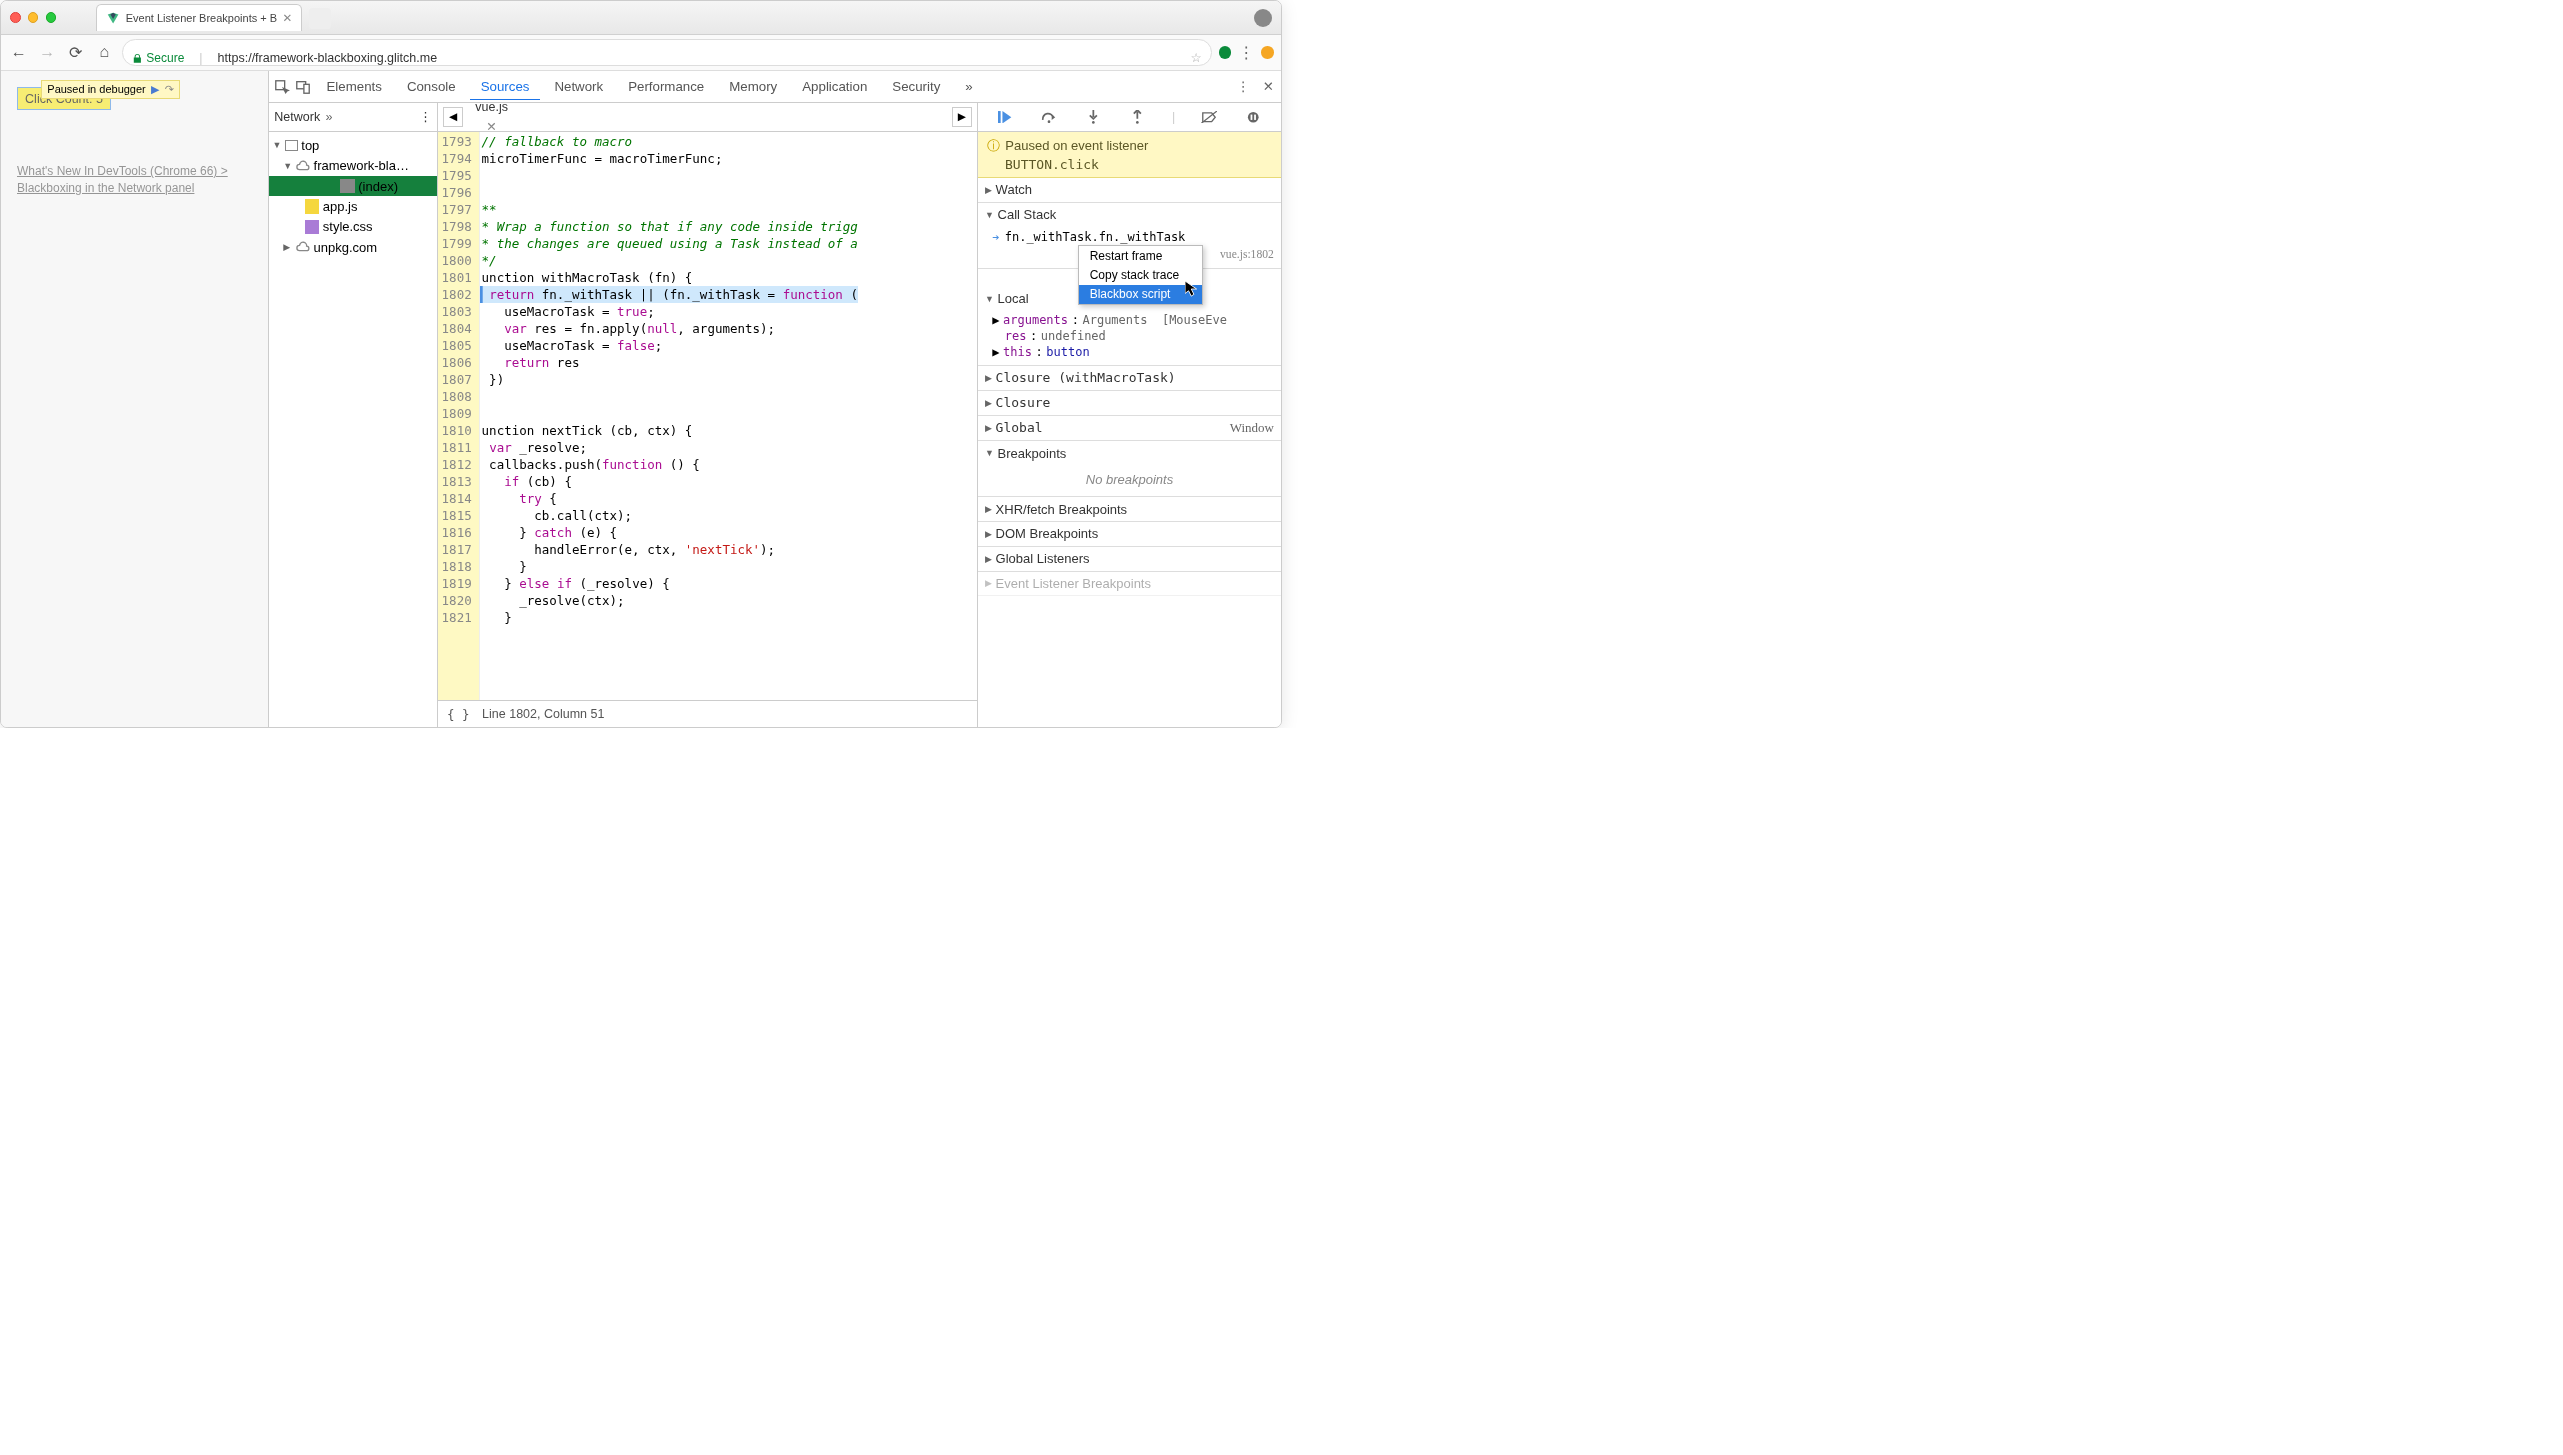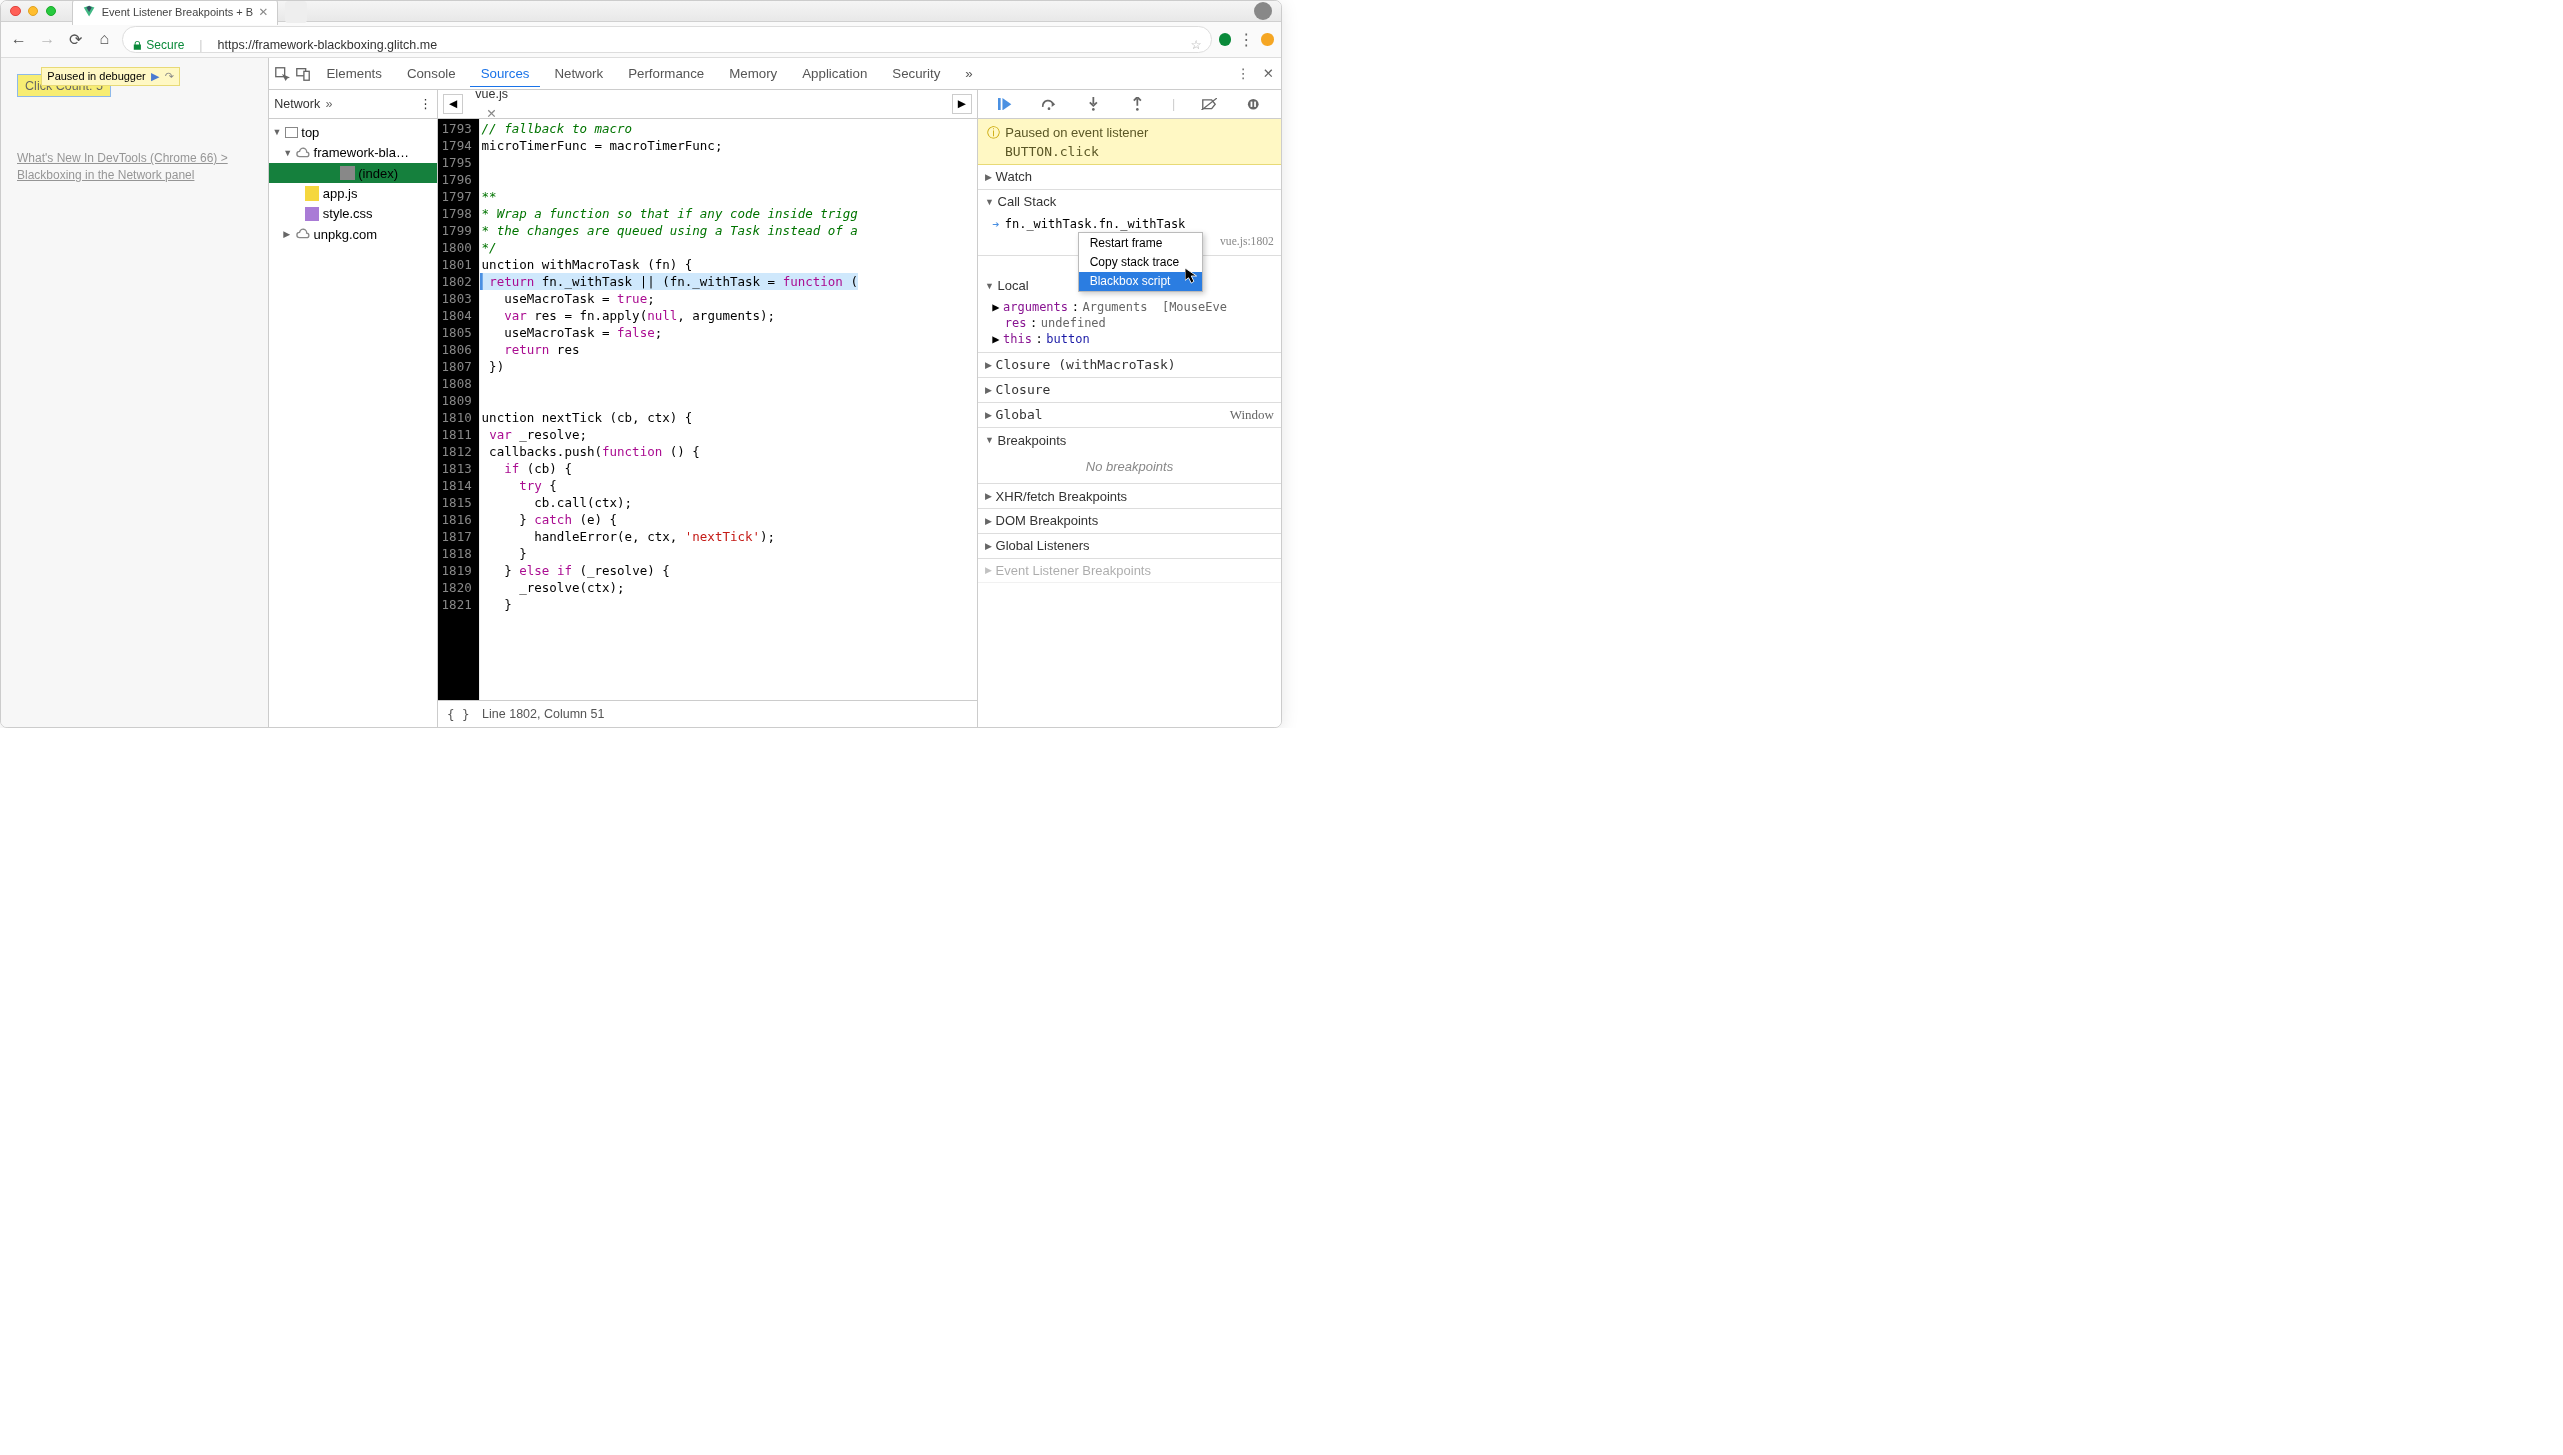--- a/index.html
+++ b/index.html
@@ -1,20 +1,20 @@
 <!DOCTYPE html>
 <html style="font-size:14.2px"><head>
 <meta charset="utf-8">
 <style>
 * { box-sizing: border-box; margin: 0; padding: 0; }
 body { font-family: -apple-system, BlinkMacSystemFont, "Segoe UI", Helvetica, Arial, sans-serif; background: #fff; overflow: hidden; }
 .browser-window { width: 1282px; height: 728px; border: 0.9px solid #ccc; border-radius: 7.1px; background: #fff; overflow: hidden; display: flex; flex-direction: column; box-shadow: 0 3.6px 18px rgba(0,0,0,0.1); }
 
 
-.titlebar { height: 21px; background: linear-gradient(#f5f5f5,#e8e8e8); display: flex; align-items: center; padding: 0 9px; border-bottom: 0.9px solid #d0d0d0; position: relative; }
+.titlebar { height: 34px; background: linear-gradient(#f5f5f5,#e8e8e8); display: flex; align-items: center; padding: 0 9px; border-bottom: 0.9px solid #d0d0d0; position: relative; gap: 24px; }
 .traffic-lights { display: flex; gap: 7.1px; }
 .tl { width: 10.7px; height: 10.7px; border-radius: 50%; }
 .tl.red { background: #ff5f56; border: 0.9px solid #e0443e; }
 .tl.yellow { background: #ffbd2e; border: 0.9px solid #dea123; }
 .tl.green { background: #27c93f; border: 0.9px solid #1aab29; }
 .tabs { display: flex; margin-left: 16px; }
 .tab { display: flex; align-items: center; gap: 5.3px; background: #fff; border: 0.9px solid #ccc; border-bottom: none; border-radius: 5.3px 5.3px 0 0; padding: 4.4px 9px; font-size: 11px; color: #444; margin-right: 3.6px; height: 27px; align-self: flex-end; }
 .tab .favicon { width:14.2px; height:14.2px; }
 .tab .tab-close { color: #888; font-size: 11.6px; }
 .newtab { width: 21.4px; height: 21.4px; background: #eee; border-radius: 3.6px; margin-left: 3.6px; align-self: flex-end; margin-bottom: 1.8px; }
@@ -71,21 +71,21 @@
 .frame-icon { width:12.5px; height:10.7px; border:1.3px solid #888; }
 
 
 .editor-col { flex:1; display:flex; flex-direction:column; border-right:0.9px solid #ccc; min-width:0; }
 .editor-tabs { height: 28.5px; display:flex; align-items:center; border-bottom:0.9px solid #ccc; padding: 0 5.3px; gap:7.1px; }
 .ed-tab { display:flex; align-items:center; gap:5.3px; font-size:12.5px; color:#333; padding:3.6px 5.3px;flex-direction:column; }
 .ed-tab .x { color:#888; }
 .ed-arrow { width:19.6px; height:19.6px; border:0.9px solid #ccc; display:flex; align-items:center; justify-content:center; font-size:10.7px; }
 .ed-arrow.right { margin-left:auto; }
 .code-area { flex:1; display:flex; font-family: Menlo, Monaco, monospace; font-size: 12.5px; line-height: 17px; overflow: hidden; white-space: pre; }
-.gutter { background:#000000; color:#888; text-align:right; padding: 1.8px 7.1px 1.8px 3.6px; border-right:0.9px solid #eee; }
+.gutter { background:#fef9c3; color:#888; text-align:right; padding: 1.8px 7.1px 1.8px 3.6px; border-right:0.9px solid #eee; }
 .code { padding: 1.8px 0; overflow:hidden; }
 .code .line { padding-left: 1.8px; }
 .code .exec { background: #cfe8fc; box-shadow: inset 2.7px 0 0 #4a90e2; }
 .tok-kw { color: #aa0d91; }
 .tok-str { color: #c41a16; }
 .tok-com { color: #007400; font-style: italic; }
 .status-bar { height: 27px; border-top:0.9px solid #ccc; display:flex; align-items:center; padding:0 9px; font-size:12.5px; color:#555; gap:12.5px; }
 .status-bar .braces { font-family: Menlo, monospace; }
 
 

